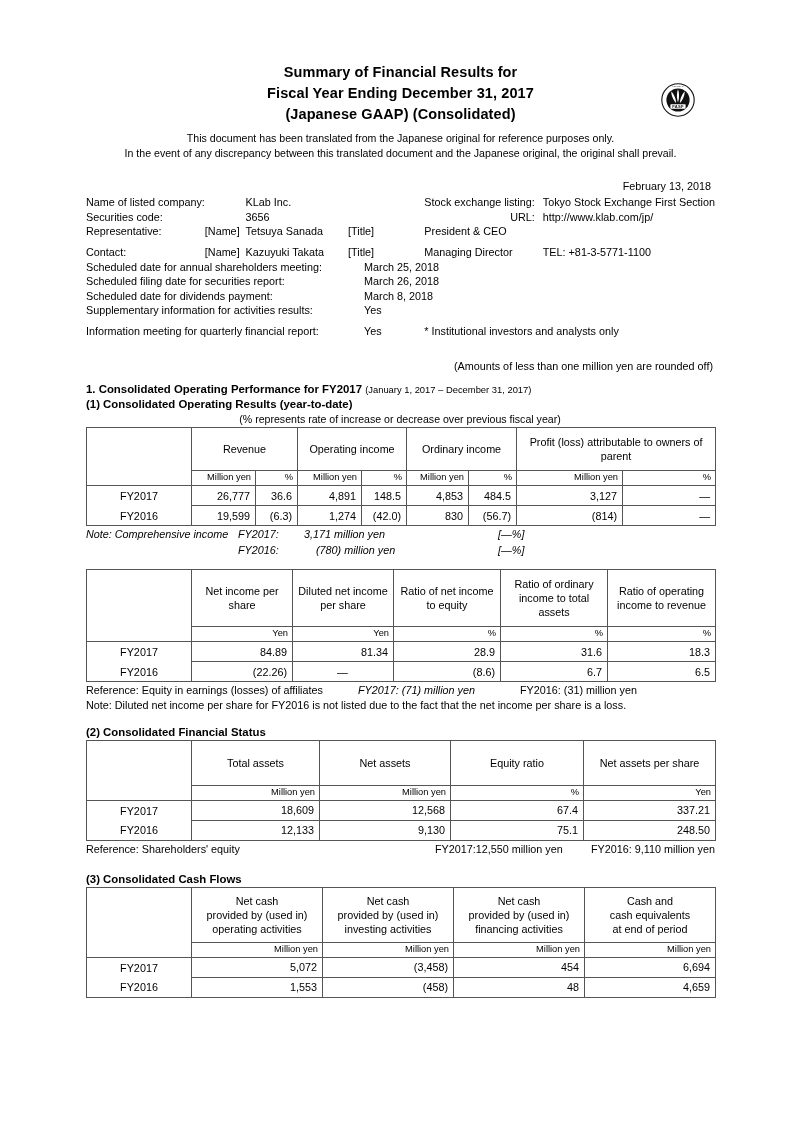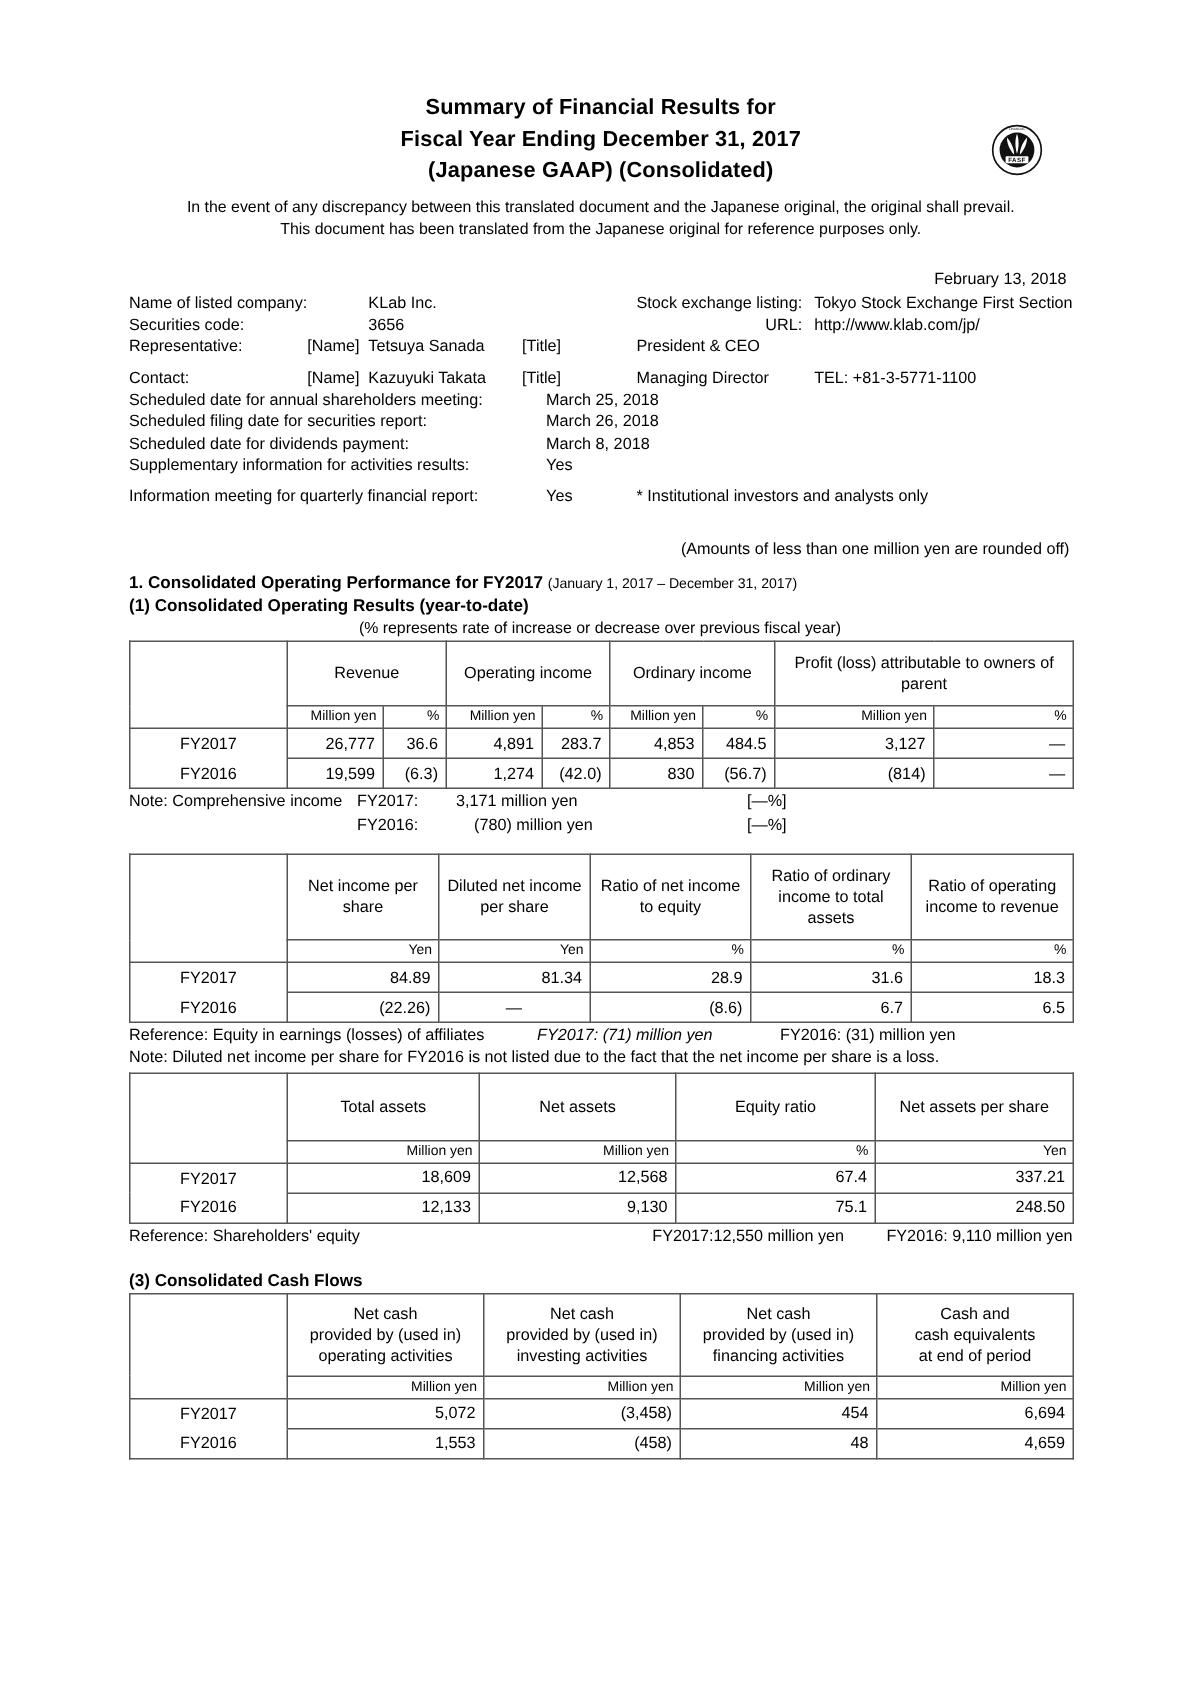--- a/index.html
+++ b/index.html
@@ -150,20 +150,21 @@
   .rowtall td { height: 17px; }
   .note-wrap {
     font-size: 10.8px;
     line-height: 14.5px;
     margin-top: 0px;
   }
   .ci-table {
     border-collapse: collapse;
     font-size: 10.8px;
     margin-top: 1px;
+    font-style: italic;
   }
   .ci-table td { padding: 0 0 1px 0; line-height: 14.5px; white-space: nowrap; }
   .ci-lbl { width: 152px; }
   .ci-yr  { width: 66px; }
   .ci-amt { width: 120px; }
   .ci-pct { width: 120px; text-align: left; padding-left: 62px !important; }
   .ref-table {
     border-collapse: collapse;
     font-size: 10.8px;
     margin-top: 1px;
@@ -197,22 +198,22 @@
 
   <div class="content">
 
     <div class="title-block">
       <div class="title-line">Summary of Financial Results for</div>
       <div class="title-line">Fiscal Year Ending December 31, 2017</div>
       <div class="title-line">(Japanese GAAP) (Consolidated)</div>
     </div>
 
     <div class="translate-note">
+      <div>This document has been translated from the Japanese original for reference purposes only.</div>
       <div>In the event of any discrepancy between this translated document and the Japanese original, the original shall prevail.</div>
-      <div>This document has been translated from the Japanese original for reference purposes only.</div>
     </div>
 
     <div class="date-right">February 13, 2018</div>
 
     <table class="info-table">
       <tbody>
           <tr>
         <td class="c-label">Name of listed company:</td>
         <td class="c-name"></td>
         <td class="c-val">KLab Inc.</td>
@@ -310,21 +311,21 @@
         <td class="unit">Million yen</td>
         <td class="unit">%</td>
         <td class="unit">Million yen</td>
         <td class="unit">%</td>
       </tr>
       <tr class="rowtall">
         <td class="yr" style="border-bottom:none">FY2017</td>
         <td class="num">26,777</td>
         <td class="num">36.6</td>
         <td class="num">4,891</td>
-        <td class="num">283.7</td>
+        <td class="num">148.5</td>
         <td class="num">4,853</td>
         <td class="num">484.5</td>
         <td class="num">3,127</td>
         <td class="num">—</td>
       </tr>
       <tr class="rowtall">
         <td class="yr" style="border-top:none">FY2016</td>
         <td class="num">19,599</td>
         <td class="num">(6.3)</td>
         <td class="num">1,274</td>
@@ -402,20 +403,21 @@
       <tbody>
           <tr>
         <td class="ref-c1">Reference:  Equity in earnings (losses) of affiliates</td>
         <td class="ref-c2">FY2017:    (71) million yen</td>
         <td class="ref-c3">FY2016:    (31) million yen</td>
       </tr>
     </tbody>
       </table>
     <div class="note-wrap" style="width:614px">Note: Diluted net income per share for FY2016 is not listed due to the fact that the net income per share is a loss.</div>
 
+    <div class="sub-head" style="margin-top:13px">(2) Consolidated Financial Status</div>
     <table class="fin">
       <colgroup>
         <col style="width:105px">
           <col style="width:128px">
           <col style="width:131px">
         <col style="width:133px">
           <col style="width:132px">
       </colgroup>
       <tbody>
           <tr>

